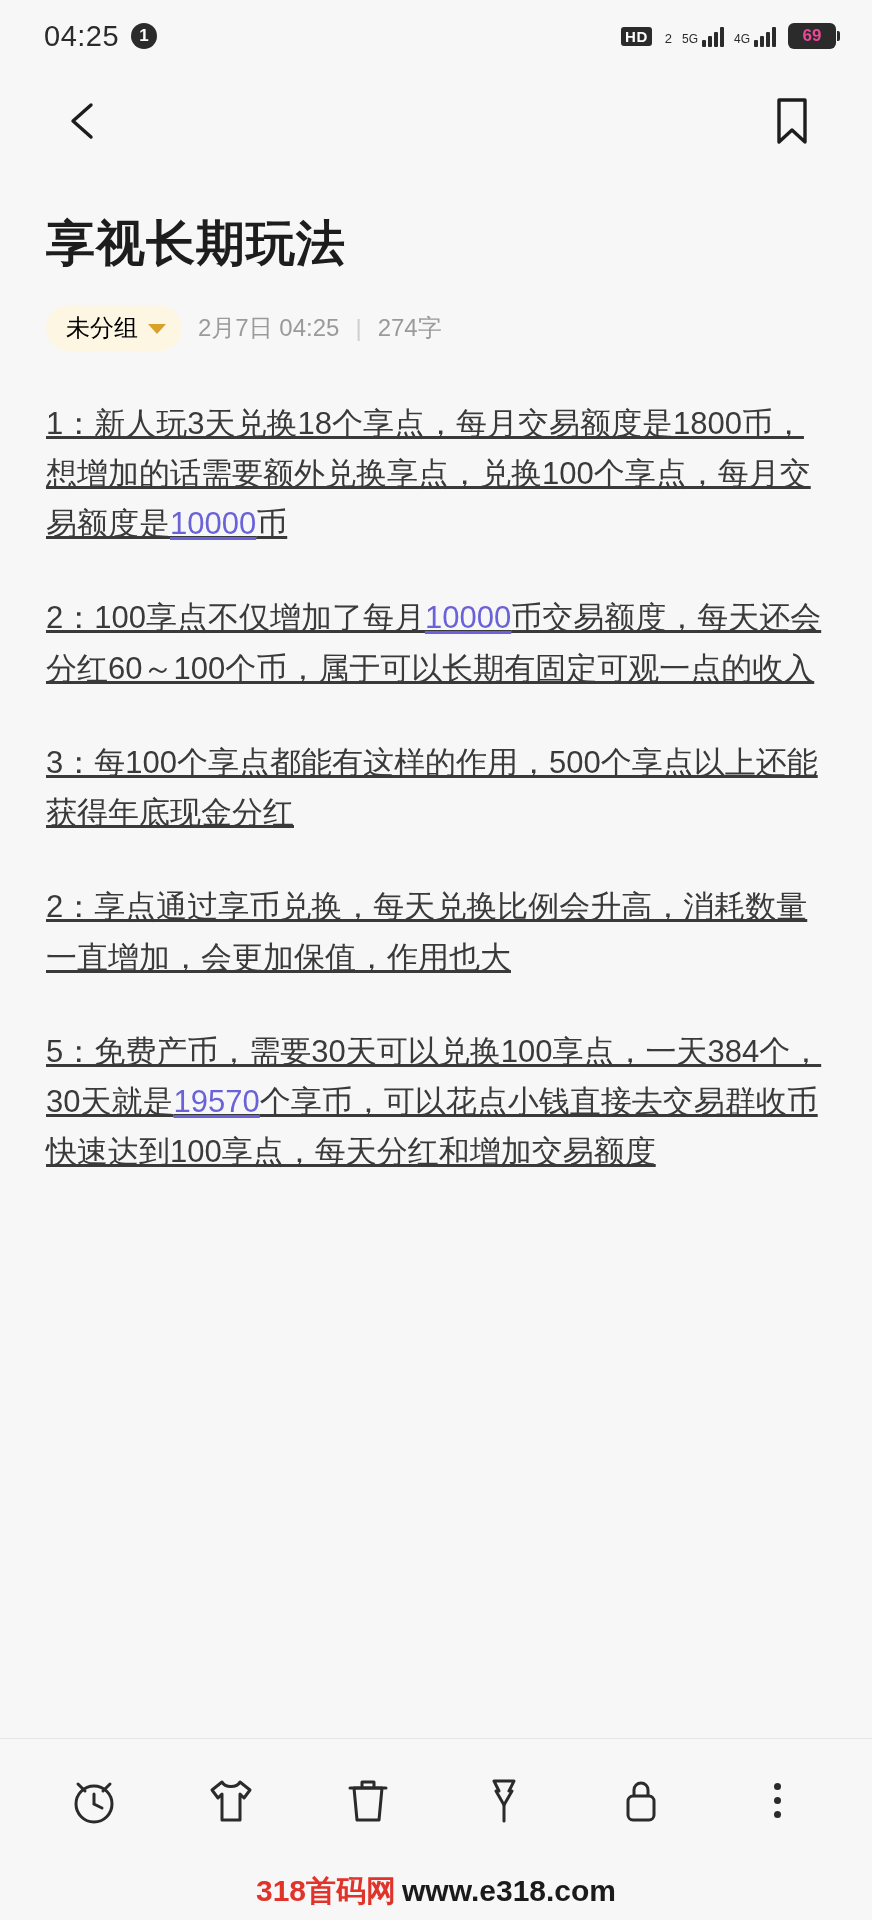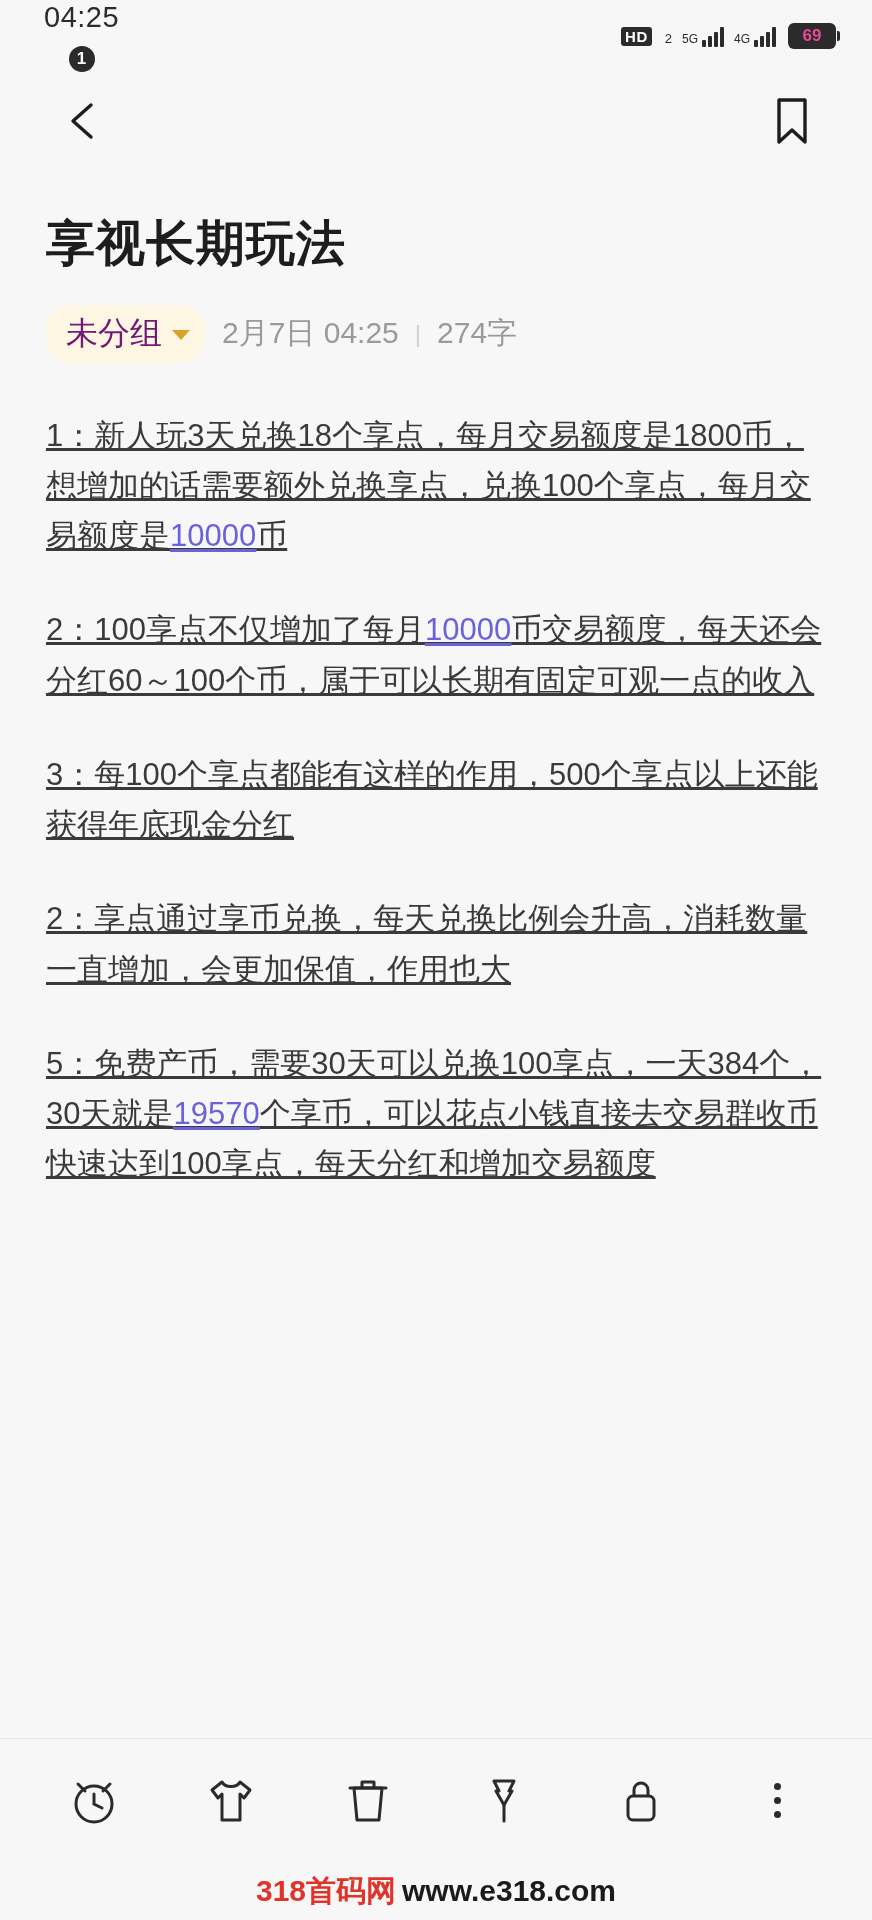--- a/index.html
+++ b/index.html
@@ -25,21 +25,20 @@
     flex: 0 0 72px;
     display: flex;
     align-items: center;
     justify-content: space-between;
     padding: 0 36px 0 44px;
   }
   .sb-left {
     display: flex;
     align-items: center;
     gap: 12px;
-    flex-direction: column;
   }
   .sb-time {
     font-size: 29px;
     color: #2b2b2b;
     letter-spacing: 0.5px;
   }
   .sb-dot {
     width: 26px; height: 26px;
     border-radius: 50%;
     background: #2b2b2b;
@@ -134,32 +133,32 @@
   .group-chip {
     display: flex;
     align-items: center;
     gap: 10px;
     background: #fdf6e3;
     border-radius: 26px;
     padding: 7px 16px 7px 20px;
     cursor: pointer;
   }
   .group-chip .txt {
-    font-size: 32px;
-    color: #701a75;
+    font-size: 24px;
+    color: #000000;
   }
   .chev {
     width: 0; height: 0;
     border-left: 9px solid transparent;
     border-right: 9px solid transparent;
     border-top: 10px solid #d8a22a;
     margin-top: 2px;
   }
   .meta-text {
-    font-size: 30px;
+    font-size: 24px;
     color: #9a9a9a;
   }
   .meta-sep {
     color: #cfcfcf;
     font-size: 24px;
   }
 
   .content {
     margin-top: 48px;
   }

